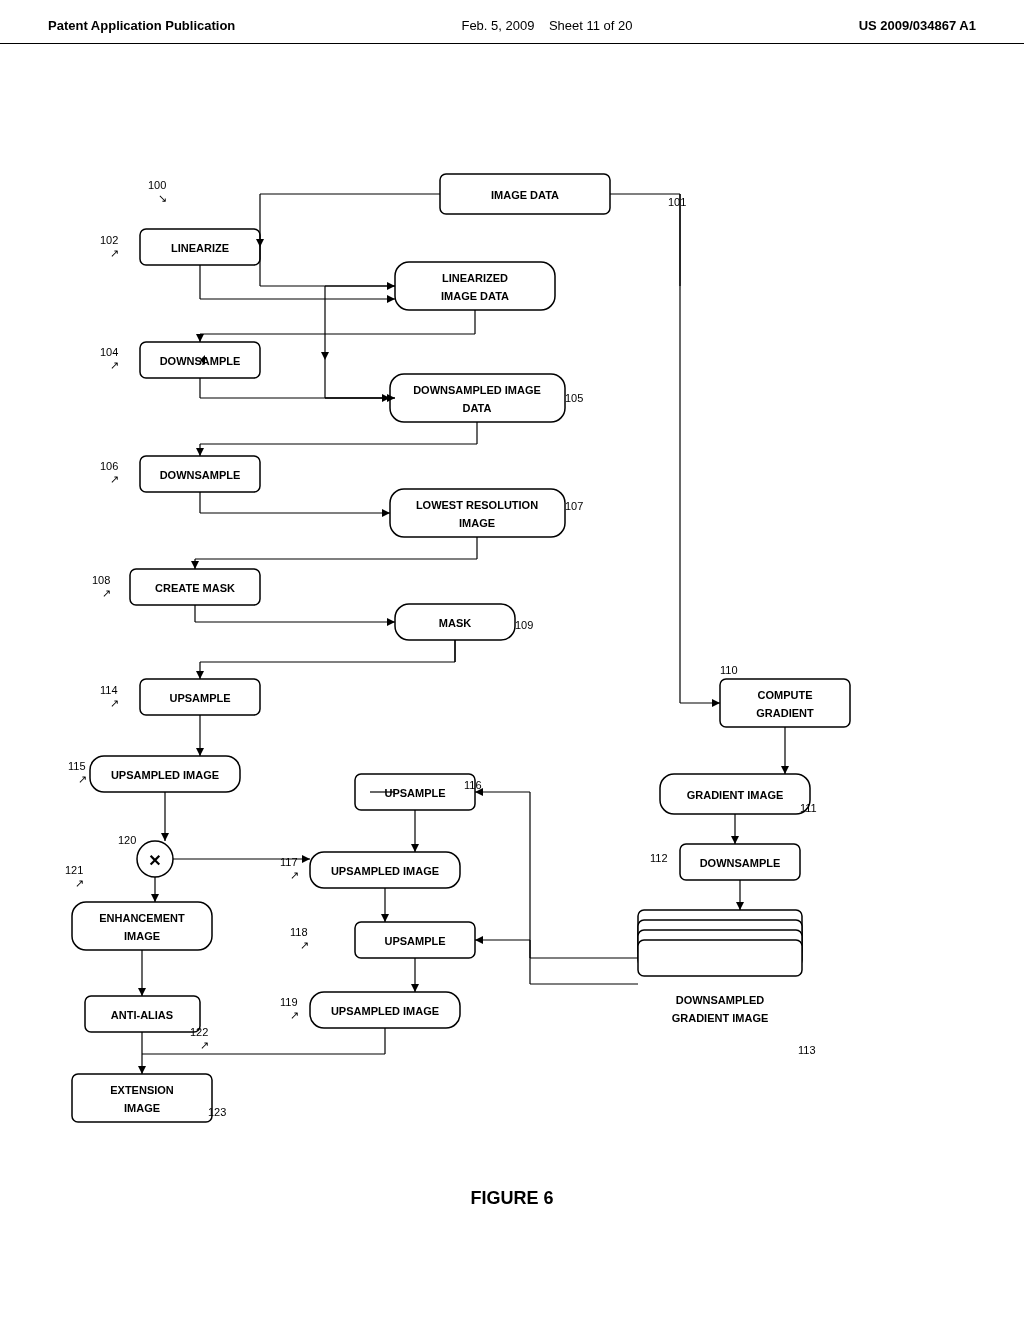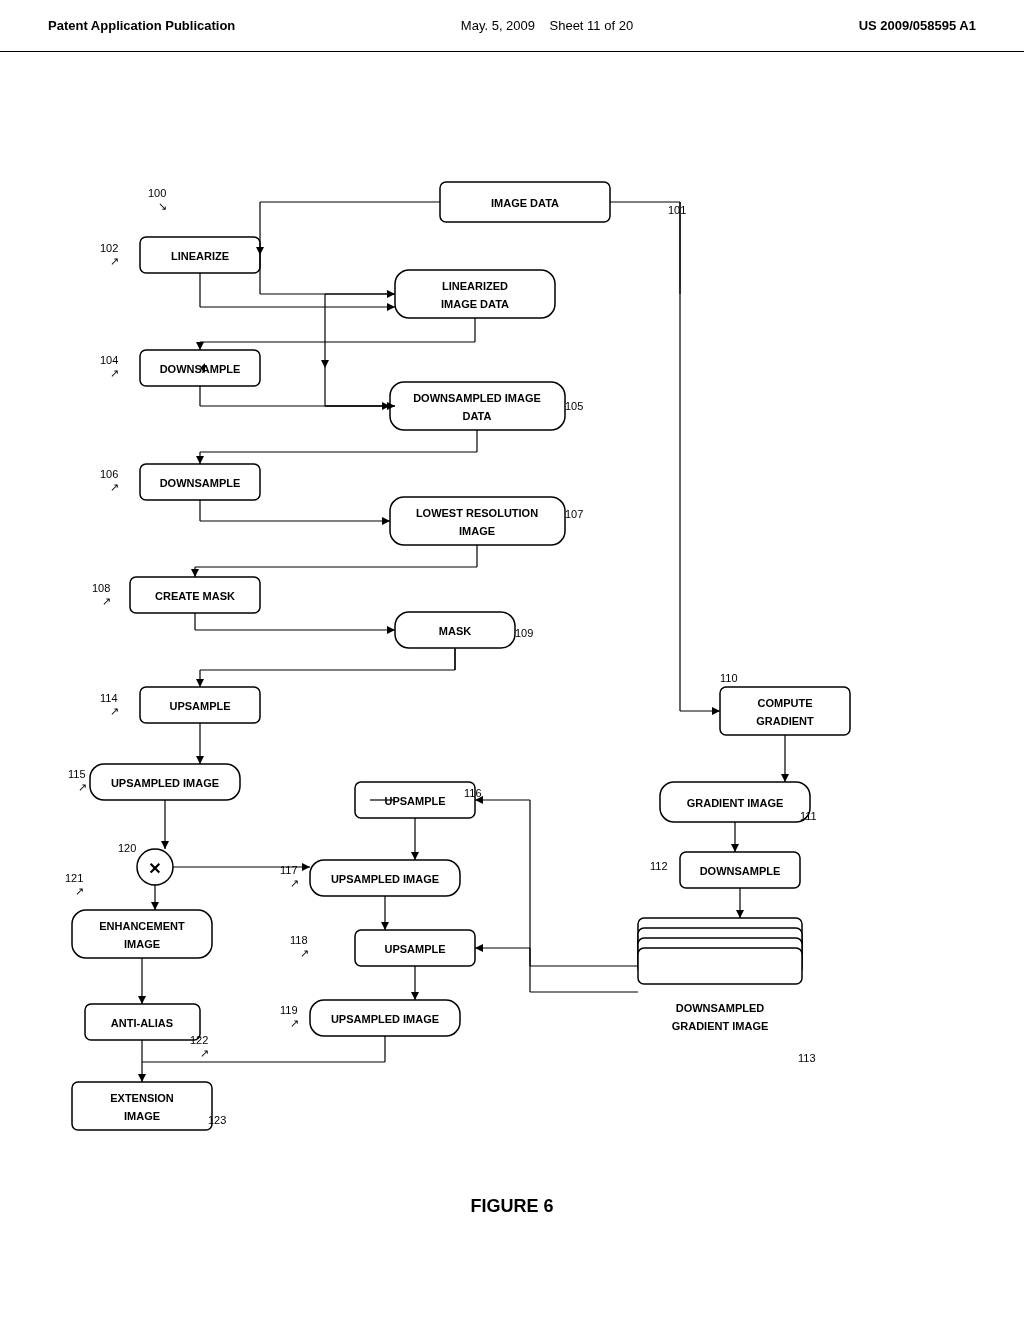--- a/index.html
+++ b/index.html
@@ -17,21 +17,21 @@
       min-height: 1320px;
       background: #fff;
       position: relative;
     }
 
     
     .header {
       display: flex;
       justify-content: space-between;
       align-items: flex-end;
-      padding: 18px 48px 18px 48px;
+      padding: 18px 48px 10px 48px;
       border-bottom: 1px solid #000;
     }
     .header-left {
       font-size: 13px;
       font-weight: bold;
     }
     .header-center {
       font-size: 13px;
       text-align: center;
     }
@@ -48,25 +48,25 @@
     }
   </style>
 </head>
 <body>
 
 <div class="page">
 
   <div class="header">
     <div class="header-left">Patent Application Publication</div>
     <div class="header-center">
-      <span>May. 5, 2009</span>
+      <span>Feb. 5, 2009</span>
       &nbsp;&nbsp;
       <span>Sheet 11 of 20</span>
     </div>
-    <div class="header-right">US 2009/058595 A1</div>
+    <div class="header-right">US 2009/034867 A1</div>
   </div>
 
   <div class="diagram">
     <svg width="1024" height="1200" viewBox="0 0 1024 1200" xmlns="http://www.w3.org/2000/svg">
 
       <defs>
         <style>
           .lbl { font-family: Arial, sans-serif; font-size: 11px; }
           .box-text { font-family: Arial, sans-serif; font-size: 11px; font-weight: bold; }
           .fig-text { font-family: Arial, sans-serif; font-size: 18px; font-weight: bold; }

